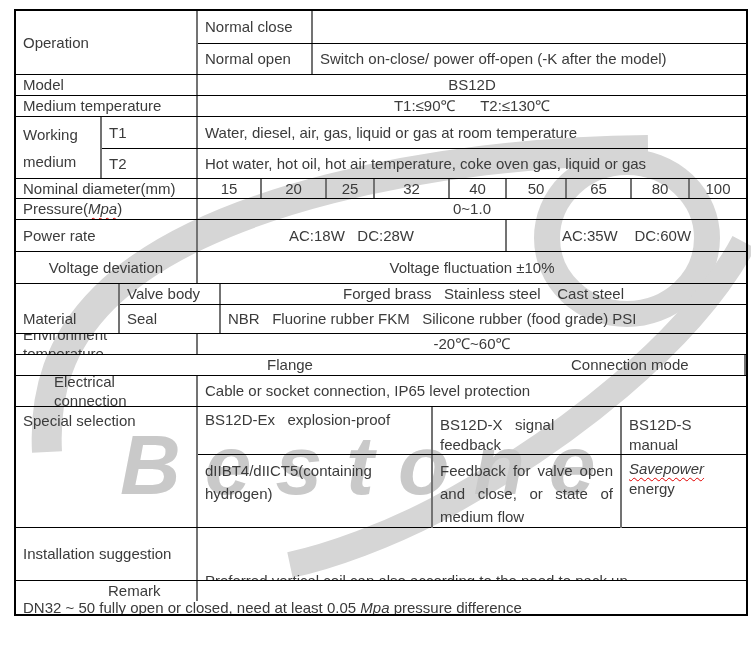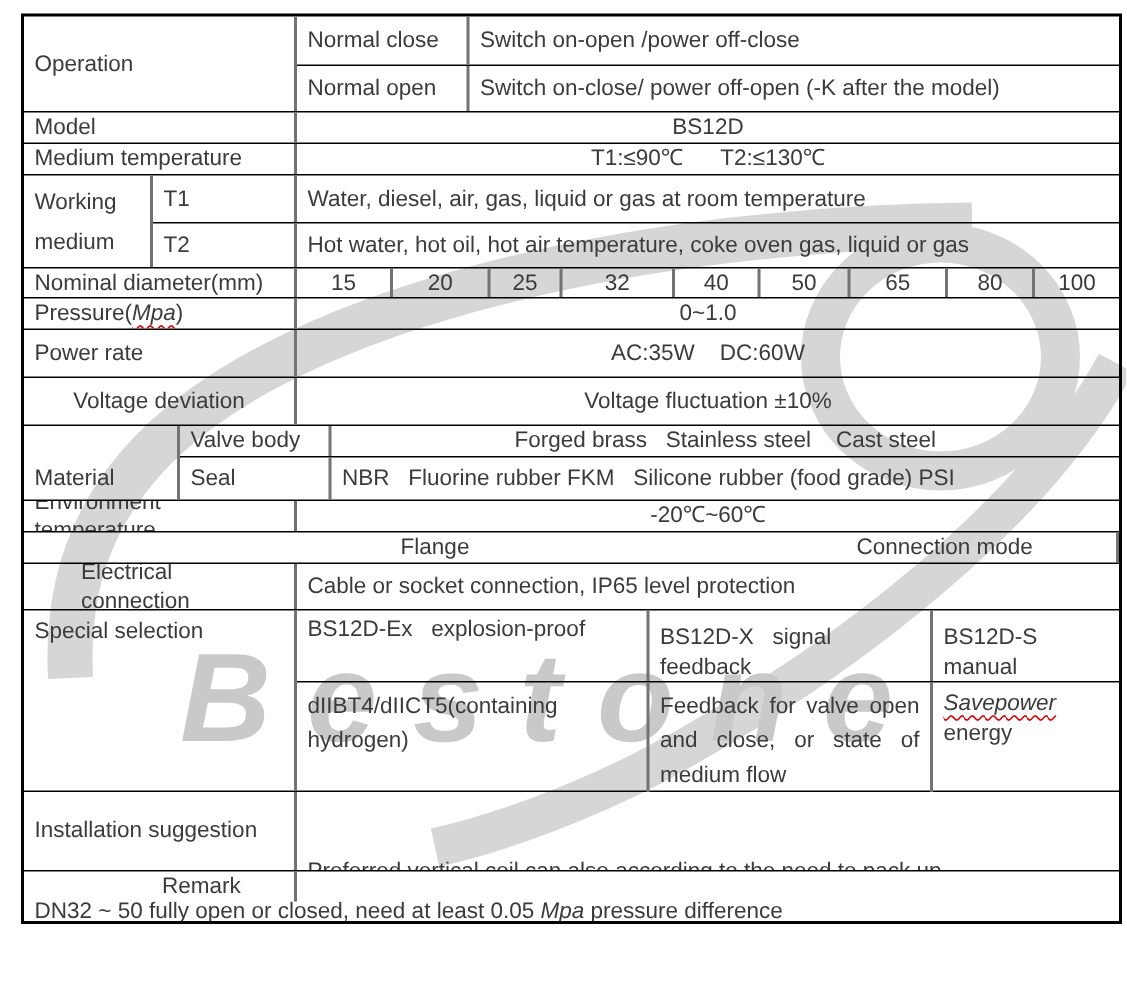--- a/index.html
+++ b/index.html
@@ -53,21 +53,20 @@
     <text x="120" y="494" font-family="Liberation Sans, sans-serif" font-size="84" font-style="italic" font-weight="bold" letter-spacing="24" fill="#c9c9c9">Bestone</text>
   </svg>
 
   <div class="tbl">
 
     <div class="row h64">
       <div class="c w-label">Operation</div>
       <div class="blockcol">
         <div class="subrow h33">
           <div class="c w-ncol">Normal close</div>
-          <div class="c flex1 nr">Switch on-open /power off-close</div>
         </div>
         <div class="subrow">
           <div class="c w-ncol">Normal open</div>
           <div class="c flex1 nr">Switch on-close/ power off-open (-K after the model)</div>
         </div>
       </div>
     </div>
 
     <div class="row h21">
       <div class="c w-label">Model</div>
@@ -106,20 +105,21 @@
       <div class="c flex1 center nr">100</div>
     </div>
 
     <div class="row h21">
       <div class="c w-label"><span>Pressure(</span><span class="sq">Mpa</span><span>)</span></div>
       <div class="c flex1 center nr">0~1.0</div>
     </div>
 
     <div class="row h32">
       <div class="c w-label">Power rate</div>
+      <div class="c w-pw center">AC:18W   DC:28W</div>
       <div class="c flex1 center nr">AC:35W    DC:60W</div>
     </div>
 
     <div class="row h32">
       <div class="c w-label center">Voltage deviation</div>
       <div class="c flex1 center nr">Voltage fluctuation ±10%</div>
     </div>
 
     <div class="row h50">
       <div class="c w-mat bottom">Material</div>

